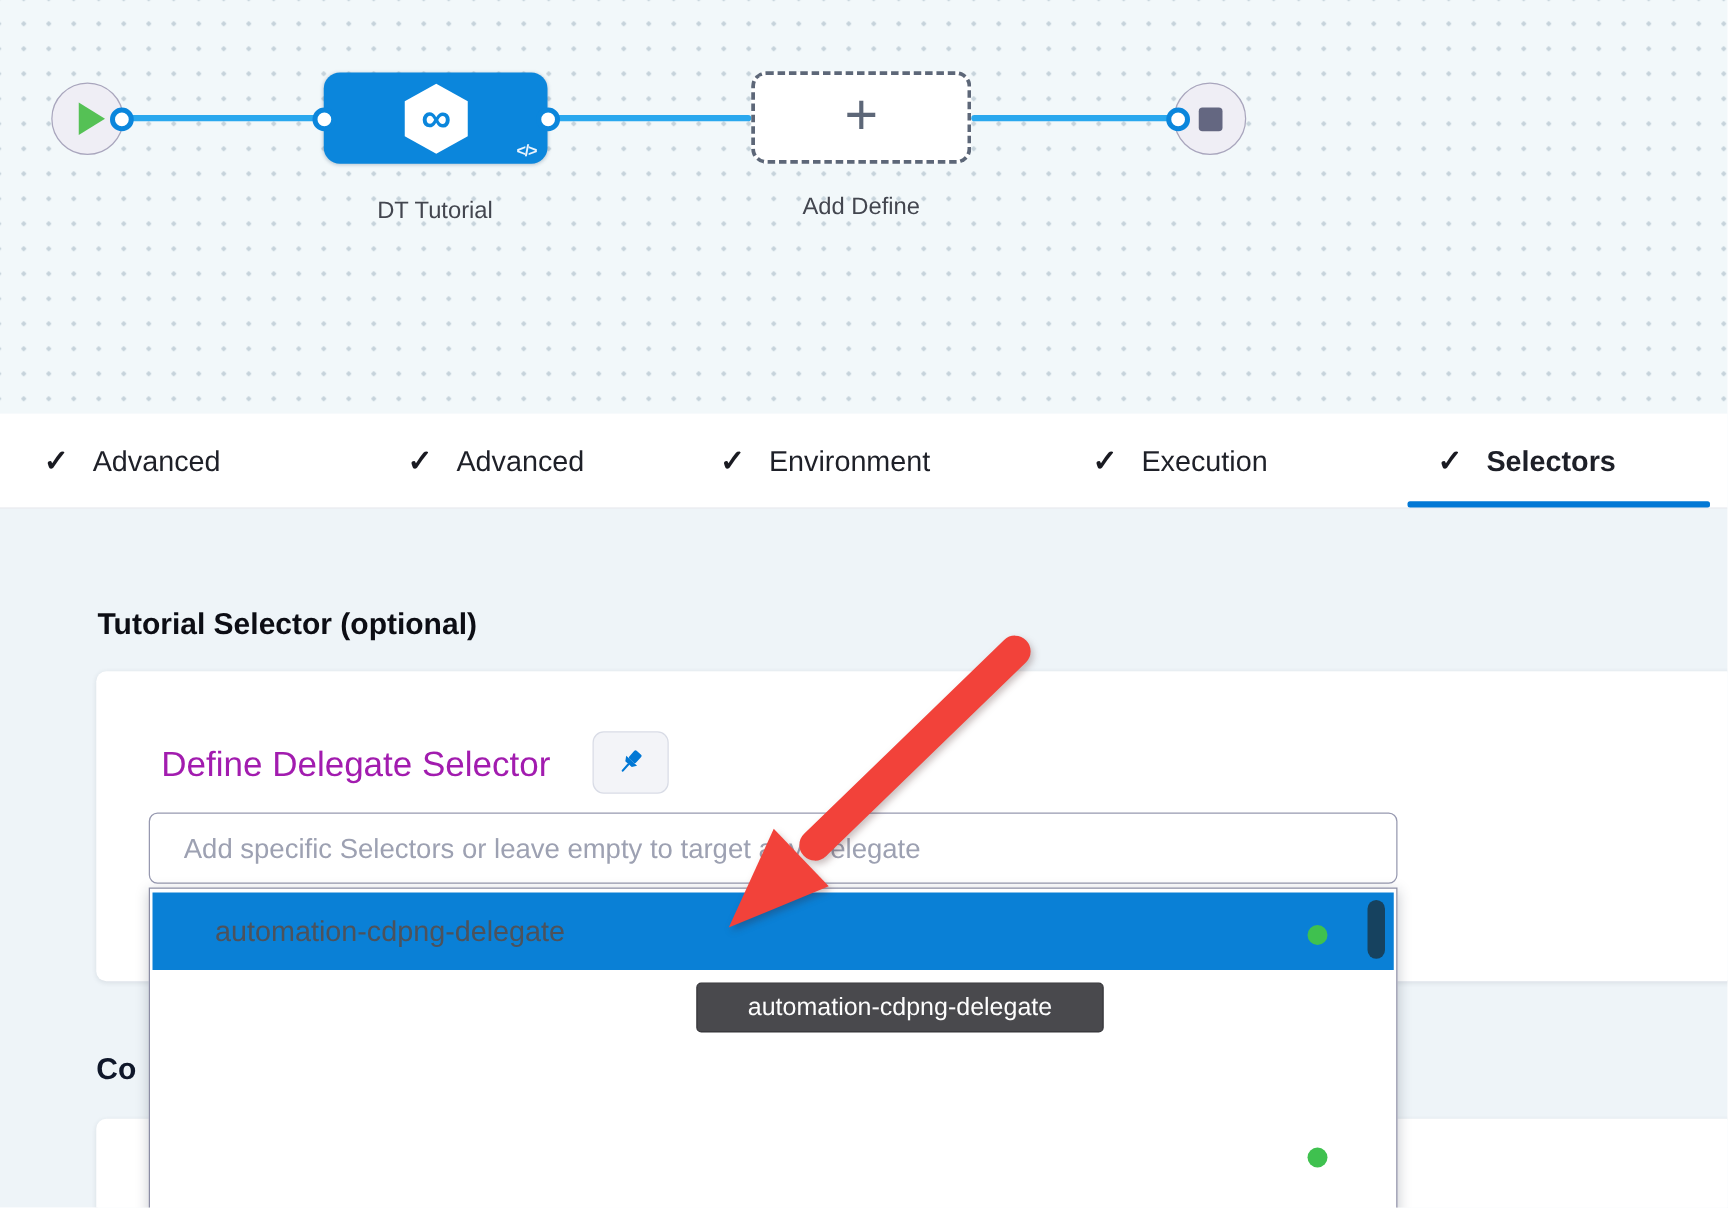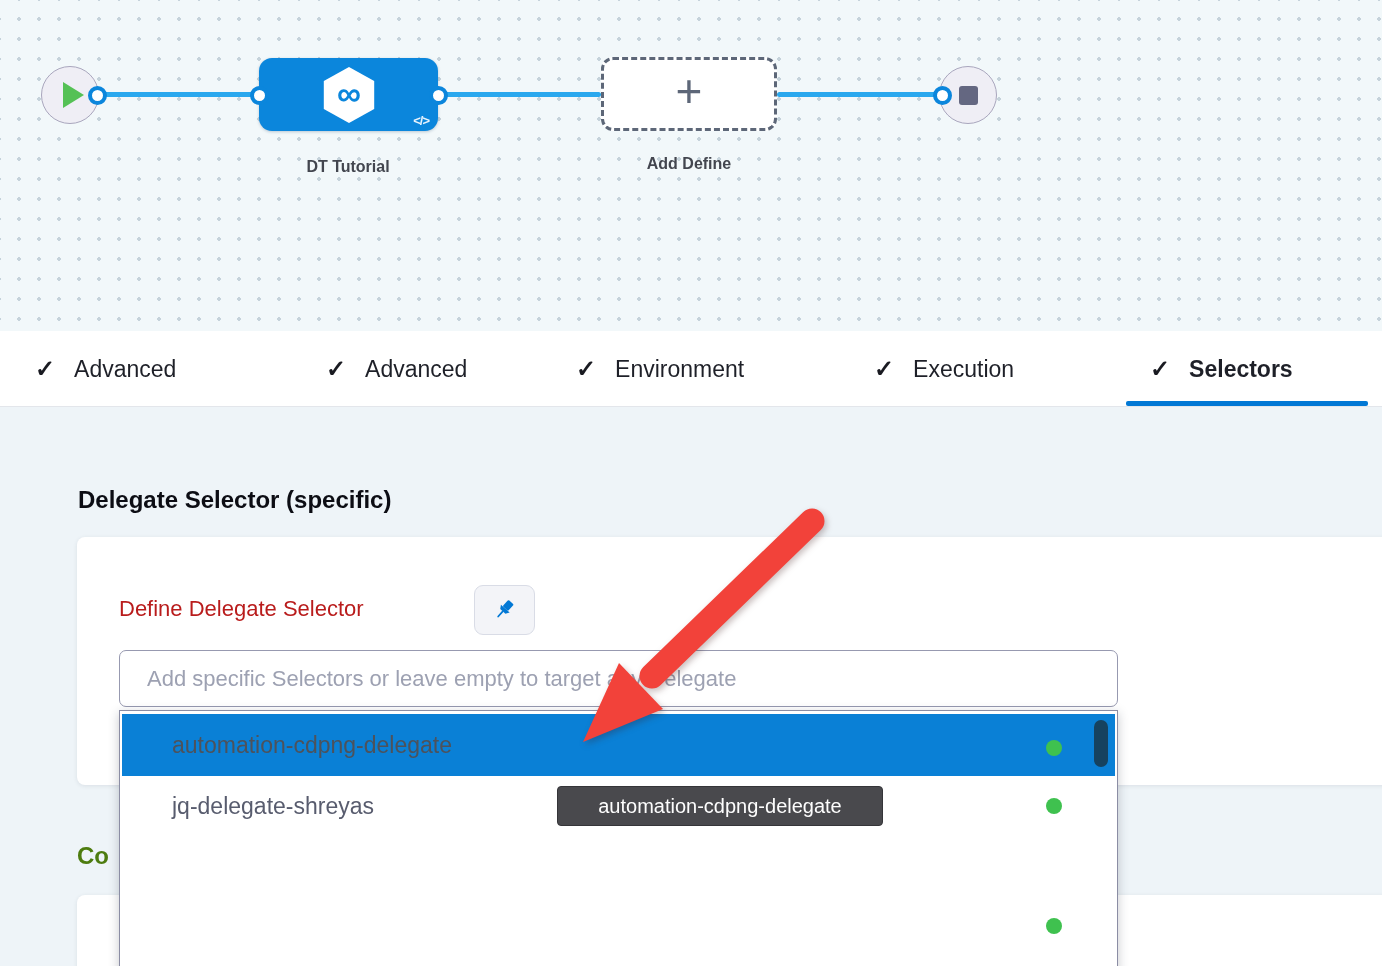--- a/index.html
+++ b/index.html
@@ -28,43 +28,43 @@
   .port.p1{left:88px;} .port.p2{left:250px;} .port.p3{left:429px;} .port.p4{left:933px;}
   .stage-node{position:absolute;left:259px;top:58px;width:179px;height:73px;border-radius:13px;
     background:#0b86dc;display:flex;align-items:center;justify-content:center;z-index:2;
     box-shadow:0 1px 3px rgba(20,60,100,.25);}
   .stage-node .code-glyph{position:absolute;right:9px;bottom:3px;color:#eaf4fd;
     font-size:13px;font-weight:bold;letter-spacing:-1px;}
   .add-stage-node{position:absolute;left:601px;top:57px;width:176px;height:74px;border-radius:12px;
     background:#fff;border:3px dashed #5d6778;box-sizing:border-box;z-index:2;
     display:flex;align-items:center;justify-content:center;}
   .add-stage-node .plus{font-size:46px;font-weight:300;color:#5d6778;line-height:1;margin-top:-6px;}
-  .node-label{position:absolute;font-size:16px;color:#43464f;white-space:nowrap;transform:translateX(-50%);font-weight:bold;}
+  .node-label{position:absolute;font-size:19px;color:#43464f;white-space:nowrap;transform:translateX(-50%);}
   .stage-label{left:348px;top:158px;}
   .addstage-label{left:689px;top:155px;}
 
   
   .tabbar{position:absolute;left:0;top:331px;width:1382px;height:76px;background:#fff;
     border-bottom:1px solid #e3e6eb;box-sizing:border-box;}
   .tab{position:absolute;top:0;height:76px;display:flex;align-items:center;gap:19px;
     font-size:23px;color:#1e2028;font-weight:500;cursor:pointer;}
   .tab .check{font-size:24px;color:#191a21;font-weight:600;}
   .tab.t-overview{left:35px;} .tab.t-service{left:326px;} .tab.t-environment{left:576px;}
   .tab.t-execution{left:874px;} .tab.t-advanced{left:1150px;font-weight:700;}
   .tab-underline{position:absolute;left:1126px;bottom:0;width:242px;height:5px;
     background:#0278d5;border-radius:2px;}
 
   
   .content{position:absolute;left:0;top:407px;width:1382px;height:559px;background:#eef4f8;}
   .panel-heading{position:absolute;left:78px;top:486px;font-size:24px;font-weight:700;color:#0c0d14;}
   .card{position:absolute;background:#fff;border-radius:8px;box-shadow:0 1px 4px rgba(40,50,70,.10);}
   .card1{left:77px;top:537px;width:1330px;height:248px;z-index:1;}
   .card2{left:77px;top:895px;width:1330px;height:180px;z-index:1;}
-  .partial-heading{position:absolute;left:77px;top:842px;font-size:24px;font-weight:700;color:#4d7c0f;z-index:2;}
-  .define-label{position:absolute;left:119px;top:596px;font-size:22px;color:#b91c1c;z-index:2;}
+  .partial-heading{position:absolute;left:77px;top:842px;font-size:24px;font-weight:700;color:#0f172a;z-index:2;}
+  .define-label{position:absolute;left:129px;top:596px;font-size:28px;color:#a21caf;z-index:2;}
   .pin-btn{position:absolute;left:474px;top:585px;width:61px;height:50px;border-radius:9px;
     background:#f3f4f8;border:1px solid #d9dce6;box-sizing:border-box;z-index:2;cursor:pointer;
     display:flex;align-items:center;justify-content:center;}
   .selector-input{position:absolute;left:119px;top:650px;width:999px;height:57px;z-index:2;
     border:1.5px solid #9799b0;border-radius:7px;box-sizing:border-box;background:#fff;
     font-family:"Liberation Sans",sans-serif;font-size:22px;color:#30323e;padding:0 27px;outline:none;}
   .selector-input::placeholder{color:#9da1b2;opacity:1;}
 
   
   .dropdown{position:absolute;left:119px;top:710px;width:999px;height:280px;background:#fff;
@@ -146,21 +146,21 @@
     </div>
     <div class="tab t-advanced">
       <span class="check">✓</span>
       <span>Selectors</span>
     </div>
     <div class="tab-underline"></div>
   </div>
 
   <div class="content"></div>
 
-  <div class="panel-heading">Delegate Selector (specific)</div>
+  <div class="panel-heading">Tutorial Selector (optional)</div>
 
   <div class="card card1"></div>
   <div class="card card2"></div>
 
   <div class="partial-heading">Co</div>
 
   <div class="define-label">Define Delegate Selector</div>
 
   <div class="pin-btn">
     <svg width="26" height="26" viewBox="0 0 24 24">
@@ -173,24 +173,20 @@
   </div>
 
   <input class="selector-input" type="text" placeholder="Add specific Selectors or leave empty to target any Delegate" style="">
 
   <div class="dropdown">
     <div class="opt o1">
       <span class="opt-label">automation-cdpng-delegate</span>
       <span class="dot" style="top:26px"></span>
       <span class="sb-thumb"></span>
     </div>
-    <div class="opt o2">
-      <span class="opt-label">jq-delegate-shreyas</span>
-      <span class="dot" style="top:22px"></span>
-    </div>
     <div class="opt o4">
       <span class="dot" style="top:22px"></span>
     </div>
   </div>
 
   <div class="tooltip">automation-cdpng-delegate</div>
 
   <svg class="annotation" viewBox="0 0 1382 966">
     <line x1="812" y1="521" x2="652" y2="676" stroke="#f2423a" stroke-width="25" stroke-linecap="round"></line>
     <polygon points="583,742 619,663 663,709" fill="#f2423a"></polygon>

